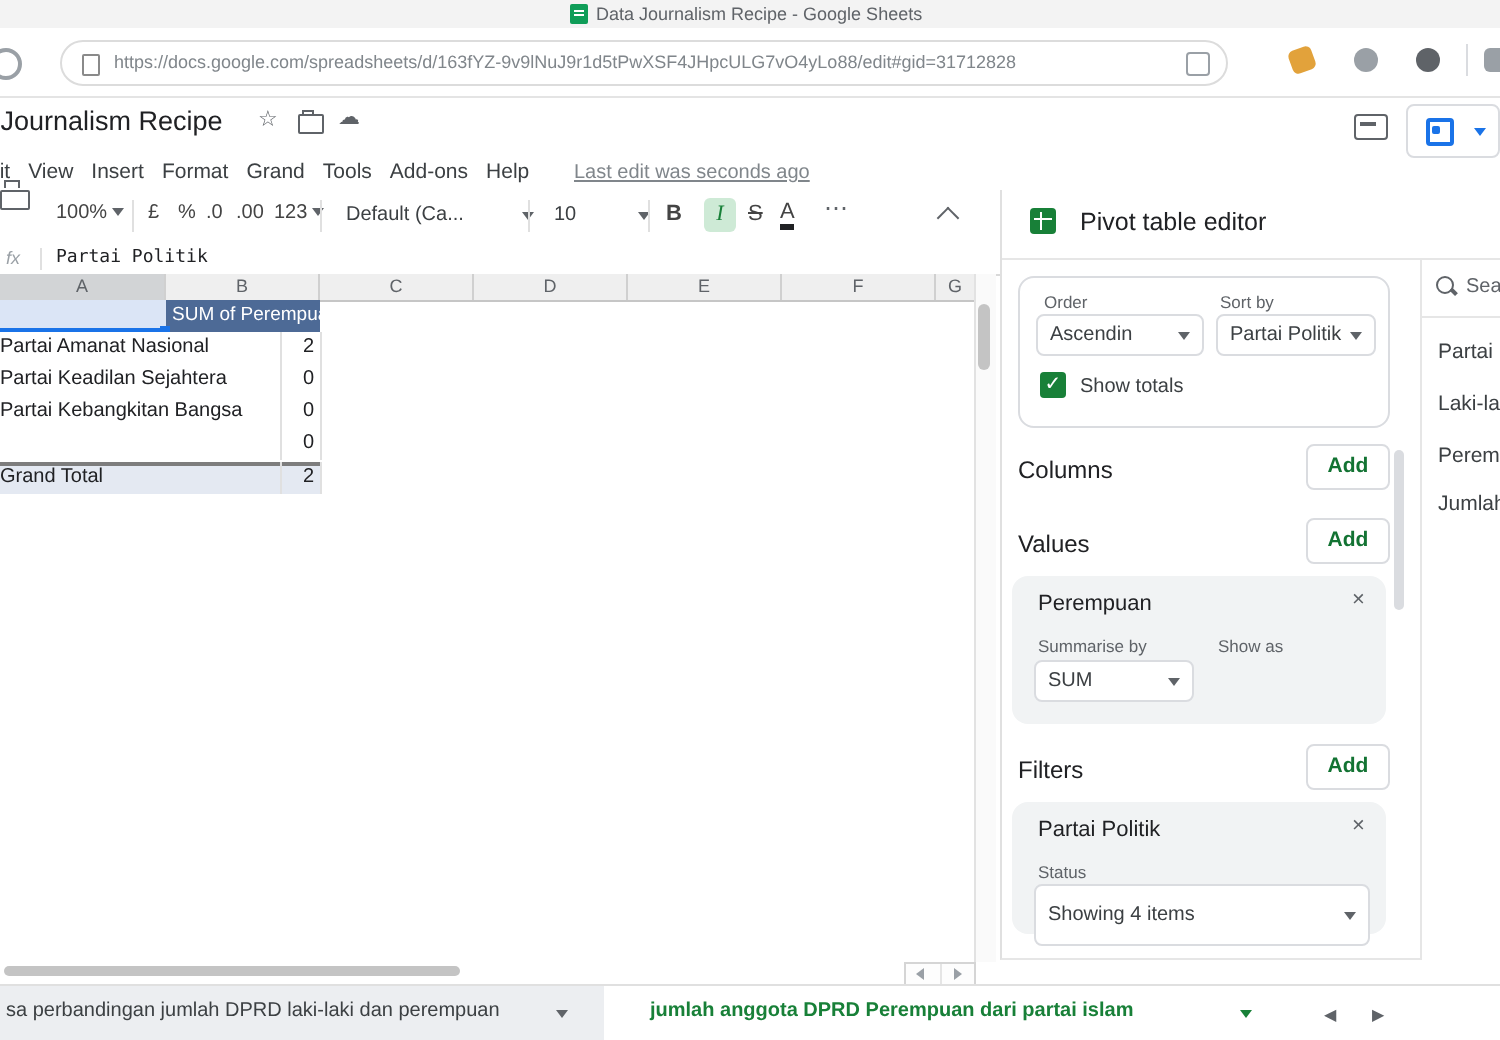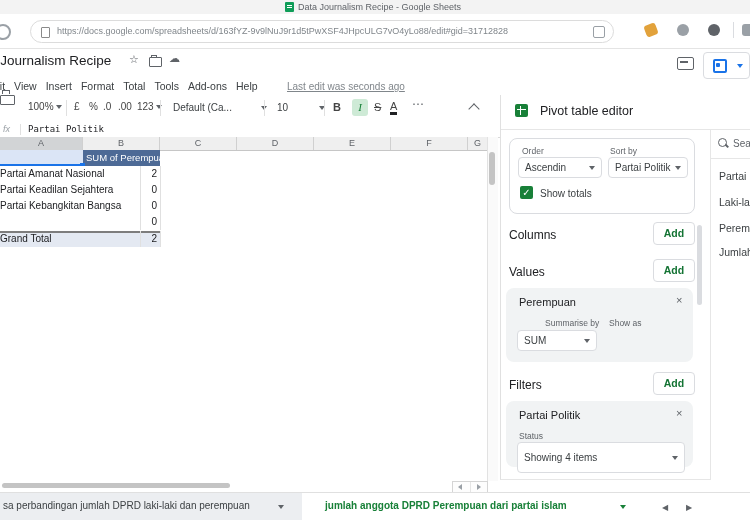--- a/index.html
+++ b/index.html
@@ -151,21 +151,21 @@
 <div class="abs" id="star-icon">☆</div>
 <div class="abs" id="folder-icon"></div>
 <div class="abs" id="cloud-icon">☁</div>
 <div class="abs" id="comments-icon"></div>
 <div class="abs" id="share-btn">
   <div class="abs" id="share-glyph"></div>
   <div class="abs caret blue" id="share-caret"></div>
 </div>
 
 <div class="abs nowrap" id="menubar">
-  <span>Edit</span><span>View</span><span>Insert</span><span>Format</span><span>Total</span><span>Tools</span><span>Add-ons</span><span>Help</span>
+  <span>Edit</span><span>View</span><span>Insert</span><span>Format</span><span>Grand</span><span>Tools</span><span>Add-ons</span><span>Help</span>
 </div>
 <div class="abs nowrap" id="last-edit">Last edit was seconds ago</div>
 
 <div class="abs" id="toolbar">
   <div id="print-icon"></div>
   <div class="tb" style="left:28px;"><span>100%</span> <span class="caret"></span></div>
   <div class="tb-divider" style="left:66px;"></div>
   <div class="tb" style="left:74px;">£</div>
   <div class="tb" style="left:89px;">%</div>
   <div class="tb" style="left:103px;">.0</div>
@@ -281,21 +281,21 @@
 
   <div class="section-label" style="top:133px;">Columns</div>
   <div class="add-btn" style="top:127px;">Add</div>
 
   <div class="section-label" style="top:170px;">Values</div>
   <div class="add-btn" style="top:164px;">Add</div>
 
   <div class="card" id="values-card">
     <div class="card-title">Perempuan</div>
     <div class="close-x">×</div>
-    <div class="mini-label" style="left:13px;top:30px;margin-left:26px;">Summarise by</div>
+    <div class="mini-label" style="left:13px;top:30px;">Summarise by</div>
     <div class="mini-label" style="left:103px;top:30px;">Show as</div>
     <div class="dd" style="left:11px;top:42px;width:80px;height:21px;">
       <span class="txt">SUM</span>
         <span class="caret"></span>
     </div>
   </div>
 
   <div class="section-label" style="top:283px;">Filters</div>
   <div class="add-btn" style="top:277px;">Add</div>
 

